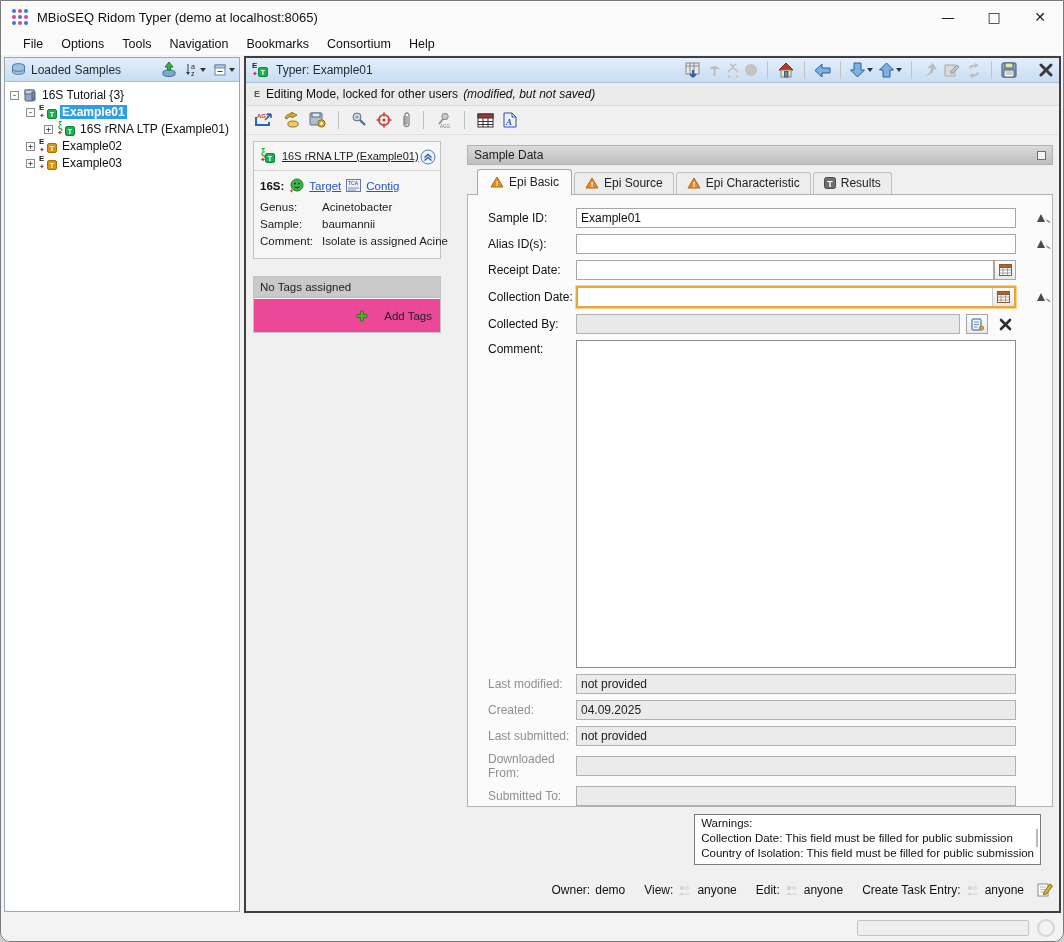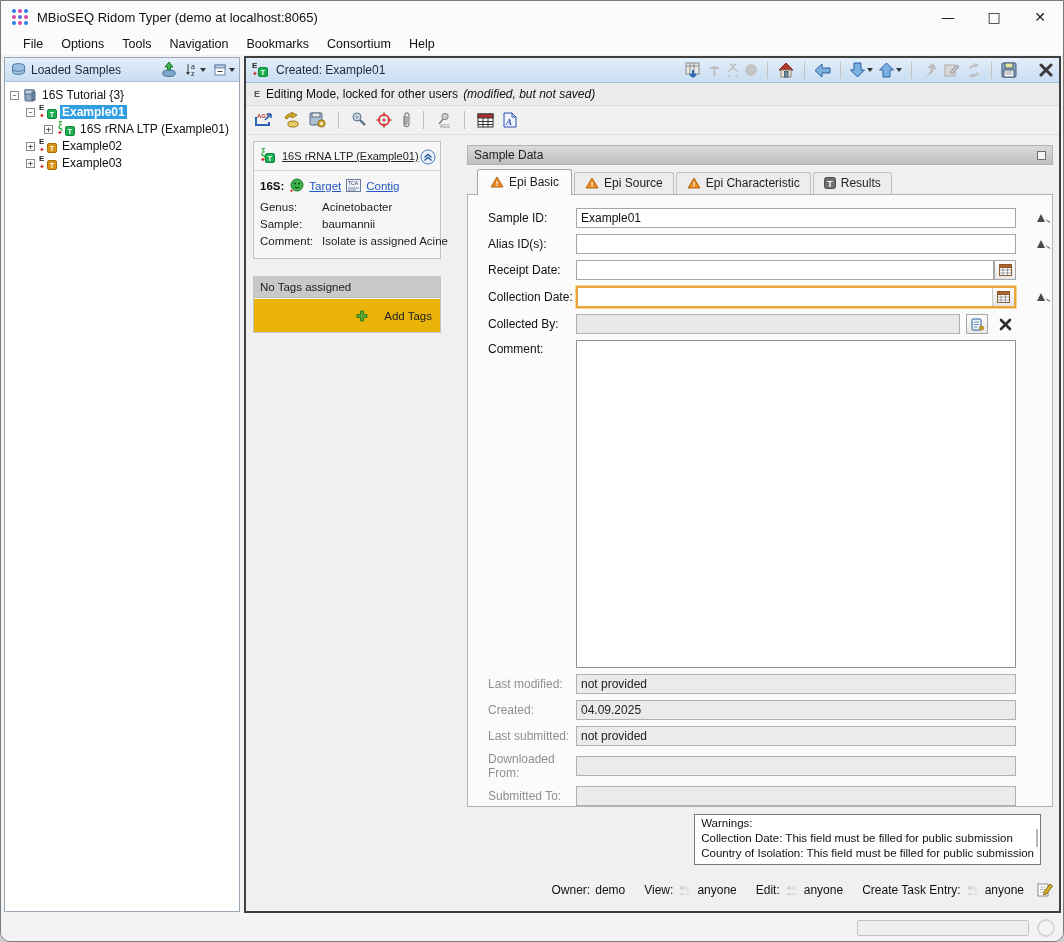--- a/index.html
+++ b/index.html
@@ -54,21 +54,21 @@
   .info-head { display:flex; align-items:center; padding:5px 4px 5px 6px; border-bottom:1px solid #d5d5d5; }
   .info-title { font-size:11px; color:#222; text-decoration:underline; margin-left:4px; white-space:nowrap; }
   .collapse-btn { margin-left:auto; flex:0 0 auto; }
   .info-row1 { display:flex; align-items:center; gap:5px; padding:7px 6px 6px; font-size:11.5px; }
   .b16s { font-weight:bold; color:#111; }
   a.blue-link { color:#2457c5; text-decoration:underline; font-size:11.5px; }
   .kv { display:flex; padding:2px 6px 3px; font-size:11.5px; color:#222; }
   .kv .k { width:62px; flex:0 0 auto; }
   .kv .v { white-space:nowrap; }
   .info-pad { height:8px; }
-  .tags-panel { margin-top:17px; border:1px solid #c3c3c3; background:#eab308; }
+  .tags-panel { margin-top:17px; border:1px solid #c3c3c3; background:#ec4899; }
   .tags-head { background:#c9c9c9; padding:4px 6px; font-size:11.5px; color:#222; border-bottom:1px solid #bdbdbd; }
   .tags-body { height:34px; display:flex; align-items:center; justify-content:flex-end; padding-right:8px; border-top:1px solid #fbfbfb; font-size:11.5px; color:#222; gap:4px; }
   
   .col-main { flex:1; display:flex; flex-direction:column;align-items:flex-end; }
   .sd-panel { margin-top:6px; }
   .sd-header { height:20px; background:linear-gradient(#dadada,#bfbfbf); border:1px solid #b3b3b3; display:flex; align-items:center; padding:0 6px; font-size:12px; color:#1d1d1d; }
   .sd-max { margin-left:auto; width:9px; height:9px; border:1px solid #6e6e6e; background:#f5f5f5; }
   .tabstrip { display:flex; align-items:flex-end; padding:8px 0 0 10px; background:#f0f0f0; border-bottom:1px solid #b0b0b0; height:30px; }
   .tab { display:flex; align-items:center; gap:5px; font-size:12px; color:#222; border:1px solid #c0c0c0; border-bottom:none; background:#ededed; padding:3px 10px 4px; margin-right:2px; border-radius:3px 3px 0 0; }
   .tab.active { background:#fbfbfb; border-color:#a8a8a8; padding:5px 12px 6px; position:relative; top:1px; }
@@ -215,21 +215,21 @@
     </div>
   </div>
 
   <div class="right-panel">
     <div class="rp-header">
       <span class="mini-ic" style="width:16px">
         <span class="e">E</span>
           <span class="spark">✦</span>
           <span class="tbox green">T</span>
       </span>
-      <span class="ph-title">Created: Example01</span>
+      <span class="ph-title">Typer: Example01</span>
       <span class="rp-tools">
         <svg class="ic" width="16" height="16" viewBox="0 0 16 16">
           <rect x="1" y="1" width="13" height="11" fill="#e9e9e9" stroke="#8a8a8a"></rect>
           <path d="M1 4h13M5 1v11M9 1v11" stroke="#8a8a8a"></path>
           <path d="M8 15 L8 8 M8 8 l-3 3 M8 8 l3 3" stroke="#2a64b5" stroke-width="2" fill="none" transform="rotate(180 8 11.5)"></path>
         </svg>
         <svg class="ic" width="15" height="14" viewBox="0 0 15 14">
           <path d="M2 6 Q7.5 0 13 6 Z" fill="#bdbdbd"></path>
             <rect x="6.5" y="6" width="2" height="7" fill="#bdbdbd"></rect>
         </svg>

